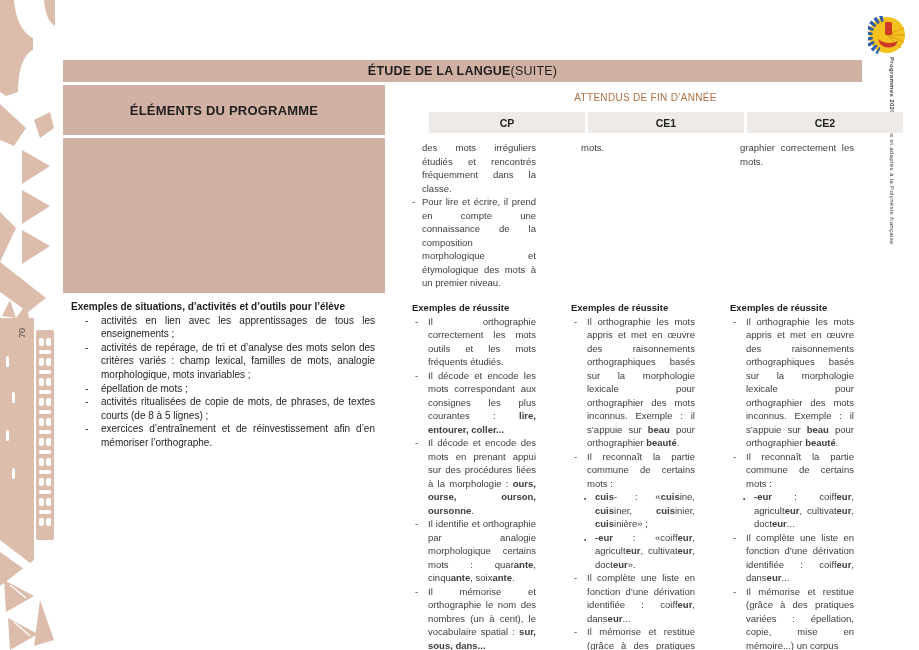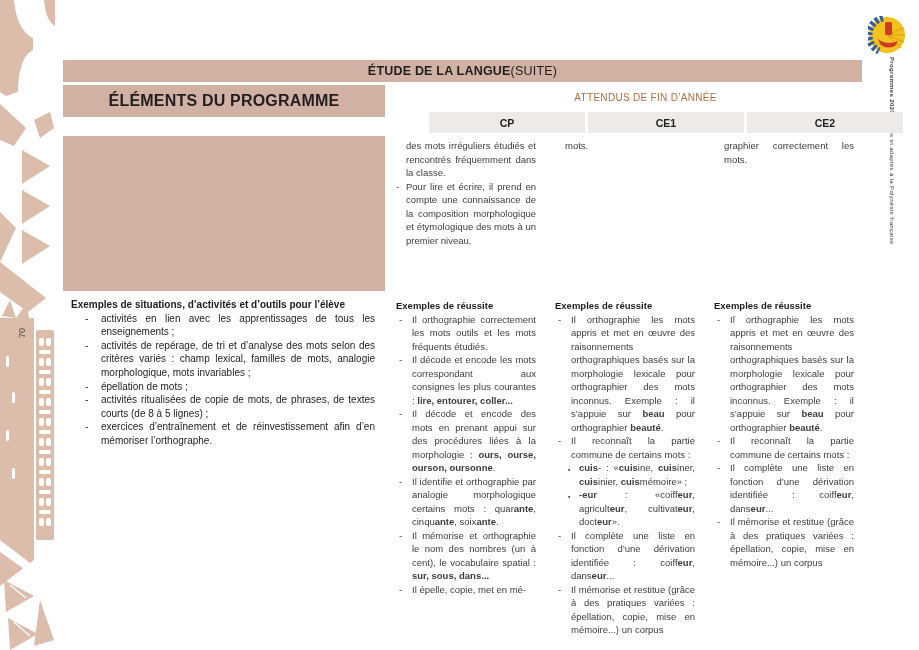--- a/index.html
+++ b/index.html
@@ -17,32 +17,32 @@
   .logo{position:absolute;left:868px;top:16px;width:38px;height:38px;}
   .side-note{position:absolute;left:889px;top:57px;height:270px;writing-mode:vertical-rl;
     text-orientation:sideways;font-size:6px;letter-spacing:.35px;color:#3a3a3a;white-space:nowrap;}
   .side-note .b{font-weight:bold;}
   .doc{position:absolute;left:63px;top:60px;width:799px;}
   .title-bar{height:22px;background:var(--tan);display:flex;align-items:center;justify-content:center;
     font-size:12.5px;color:var(--heading-text);letter-spacing:.2px;}
   .title-bar .b{font-weight:bold;}
   .row{display:grid;grid-template-columns:322px 156px 156px 156px;column-gap:3px;}
   .head{display:grid;grid-template-columns:322px 1fr;column-gap:3px;margin-top:3px;}
-  .elements-header{height:32px;background:var(--tan);display:flex;align-items:center;justify-content:center;
-    font-weight:bold;font-size:16px;color:var(--heading-text);letter-spacing:.2px;}
+  .elements-header{height:50px;background:var(--tan);display:flex;align-items:center;justify-content:center;
+    font-weight:bold;font-size:13px;color:var(--heading-text);letter-spacing:.2px;}
   .attendus-bar{height:24px;display:flex;align-items:center;justify-content:center;
     color:var(--attendus-text);font-weight:normal;font-size:10px;letter-spacing:.3px;}
   .grades-row{display:grid;grid-template-columns:156px 156px 156px;column-gap:3px;margin-top:3px;padding-left:41px;}
   .grade-header{height:21px;background:var(--grade-header-bg);display:flex;align-items:center;
     justify-content:center;font-weight:bold;font-size:10.5px;color:#222;}
   .row-top{margin-top:3px;}
   .tan-block{height:155px;background:var(--tan);}
   .row-main{margin-top:5px;min-height:354px;}
   .grade-cell{font-size:9.5px;line-height:13.5px;padding:3px 8px 0 8px;color:var(--body-text);
-    hyphens:auto;-webkit-hyphens:auto;}
+    hyphens:auto;margin-left:16px;-webkit-hyphens:auto;}
   .left-cell{font-size:10px;line-height:13.6px;padding:2px 10px 7px 8px;color:#1d1d1d;}
   .rt{position:relative;text-align:justify;}
   .rt-heading{font-weight:bold;text-align:left;color:#1d1d1d;}
   .b{font-weight:bold;}
   .i{}
   .grade-cell .rt.cont{padding-left:10px;}
   .grade-cell .rt.dash{padding-left:16px;}
   .grade-cell .rt.dash>.rt-marker{position:absolute;left:3px;}
   .grade-cell .rt.bullet{padding-left:24px;}
   .grade-cell .rt.bullet>.rt-marker{position:absolute;left:13px;top:2px;font-size:6.5px;}
@@ -182,28 +182,29 @@
           <div class="rt dash"><span class="rt-marker">-</span><span>Il décode et encode les mots correspondant aux consignes les plus courantes : </span><span class="b i">lire, entourer, coller...</span></div>
           <div class="rt dash"><span class="rt-marker">-</span><span>Il décode et encode des mots en prenant appui sur des procédures liées à la morphologie : </span><span class="b i">ours, ourse, ourson, oursonne</span><span>.</span></div>
           <div class="rt dash"><span class="rt-marker">-</span><span>Il identifie et orthographie par analogie morphologique certains mots : quar</span><span class="b">ante</span><span>, cinqu</span><span class="b">ante</span><span>, soix</span><span class="b">ante</span><span>.</span></div>
           <div class="rt dash"><span class="rt-marker">-</span><span>Il mémorise et orthographie le nom des nombres (un à cent), le vocabulaire spatial : </span><span class="b i">sur, sous, dans...</span></div>
           <div class="rt dash"><span class="rt-marker">-</span><span>Il épelle, copie, met en mé-</span></div>
         </div>
       <div class="grade-cell">
           <div class="rt-heading">Exemples de réussite</div>
           <div class="rt dash"><span class="rt-marker">-</span><span>Il orthographie les mots appris et met en œuvre des raisonnements orthographiques basés sur la morphologie lexicale pour orthographier des mots inconnus. Exemple : il s’appuie sur </span><span class="b i">beau</span><span> pour orthographier </span><span class="b i">beauté</span><span>.</span></div>
           <div class="rt dash"><span class="rt-marker">-</span><span>Il reconnaît la partie commune de certains mots :</span></div>
-          <div class="rt bullet"><span class="rt-marker">▪</span><span class="b i">cuis</span><span>- : «</span><span class="b i">cuis</span><span>ine, </span><span class="b i">cuis</span><span>iner, </span><span class="b i">cuis</span><span>inier, </span><span class="b i">cuis</span><span>mémoire» ;</span></div>
+          <div class="rt bullet"><span class="rt-marker">▪</span><span class="b i">cuis</span><span>- : «</span><span class="b i">cuis</span><span>ine, </span><span class="b i">cuis</span><span>iner, </span><span class="b i">cuis</span><span>inier, </span><span class="b i">cuis</span><span>inière» ;</span></div>
           <div class="rt bullet"><span class="rt-marker">▪</span><span class="b i">-eur</span><span> : «coiff</span><span class="b i">eur</span><span>, agricult</span><span class="b i">eur</span><span>, cultivat</span><span class="b i">eur</span><span>, doct</span><span class="b i">eur</span><span>».</span></div>
           <div class="rt dash"><span class="rt-marker">-</span><span>Il complète une liste en fonction d’une dérivation identifiée : coiff</span><span class="b i">eur</span><span>, dans</span><span class="b i">eur</span><span>...</span></div>
           <div class="rt dash"><span class="rt-marker">-</span><span>Il mémorise et restitue (grâce à des pratiques variées : épellation, copie, mise en mémoire...) un corpus</span></div>
         </div>
       <div class="grade-cell">
           <div class="rt-heading">Exemples de réussite</div>
           <div class="rt dash"><span class="rt-marker">-</span><span>Il orthographie les mots appris et met en œuvre des raisonnements orthographiques basés sur la morphologie lexicale pour orthographier des mots inconnus. Exemple : il s’appuie sur </span><span class="b i">beau</span><span> pour orthographier </span><span class="b i">beauté</span><span>.</span></div>
           <div class="rt dash"><span class="rt-marker">-</span><span>Il reconnaît la partie commune de certains mots :</span></div>
+          <div class="rt bullet"><span class="rt-marker">▪</span><span class="b i">-eur</span><span> : coiff</span><span class="b i">eur</span><span>, agricult</span><span class="b i">eur</span><span>, cultivat</span><span class="b i">eur</span><span>, doct</span><span class="b i">eur</span><span>...</span></div>
           <div class="rt dash"><span class="rt-marker">-</span><span>Il complète une liste en fonction d’une dérivation identifiée : coiff</span><span class="b i">eur</span><span>, dans</span><span class="b i">eur</span><span>...</span></div>
           <div class="rt dash"><span class="rt-marker">-</span><span>Il mémorise et restitue (grâce à des pratiques variées : épellation, copie, mise en mémoire...) un corpus</span></div>
         </div>
     </div>
 
   </div>
 </div>
 
 </body></html>

